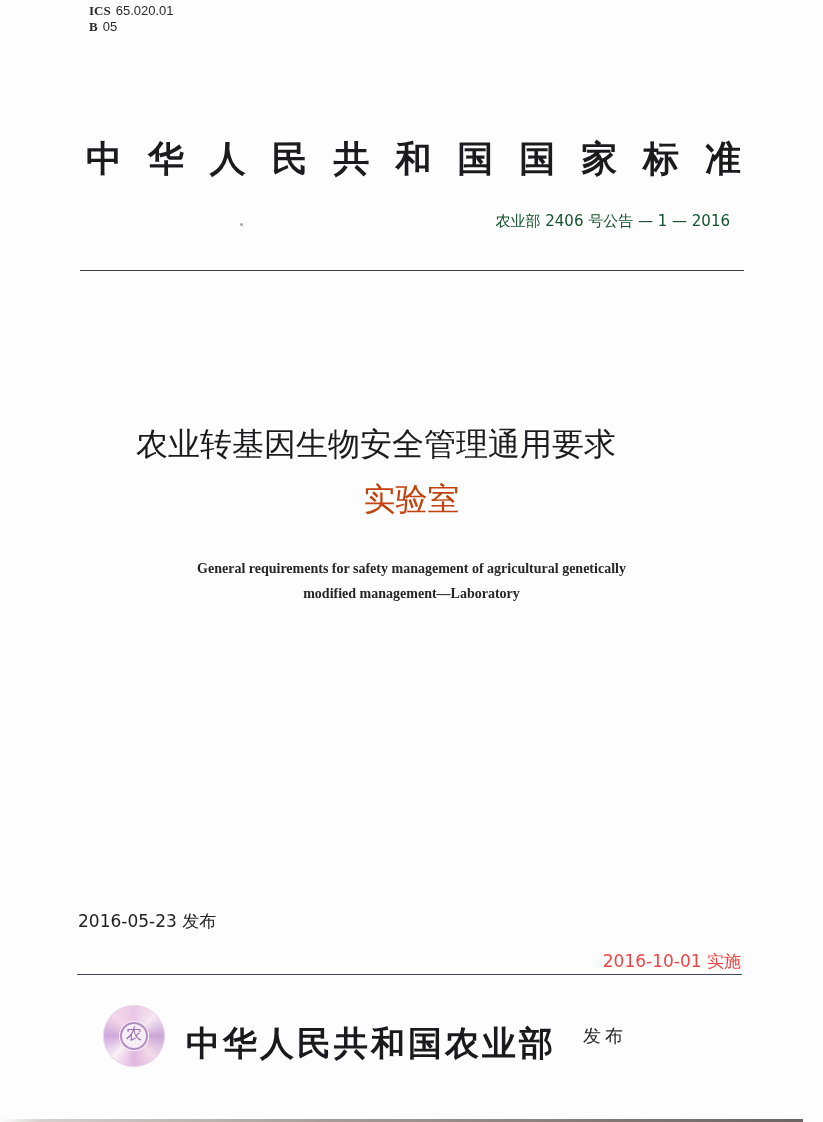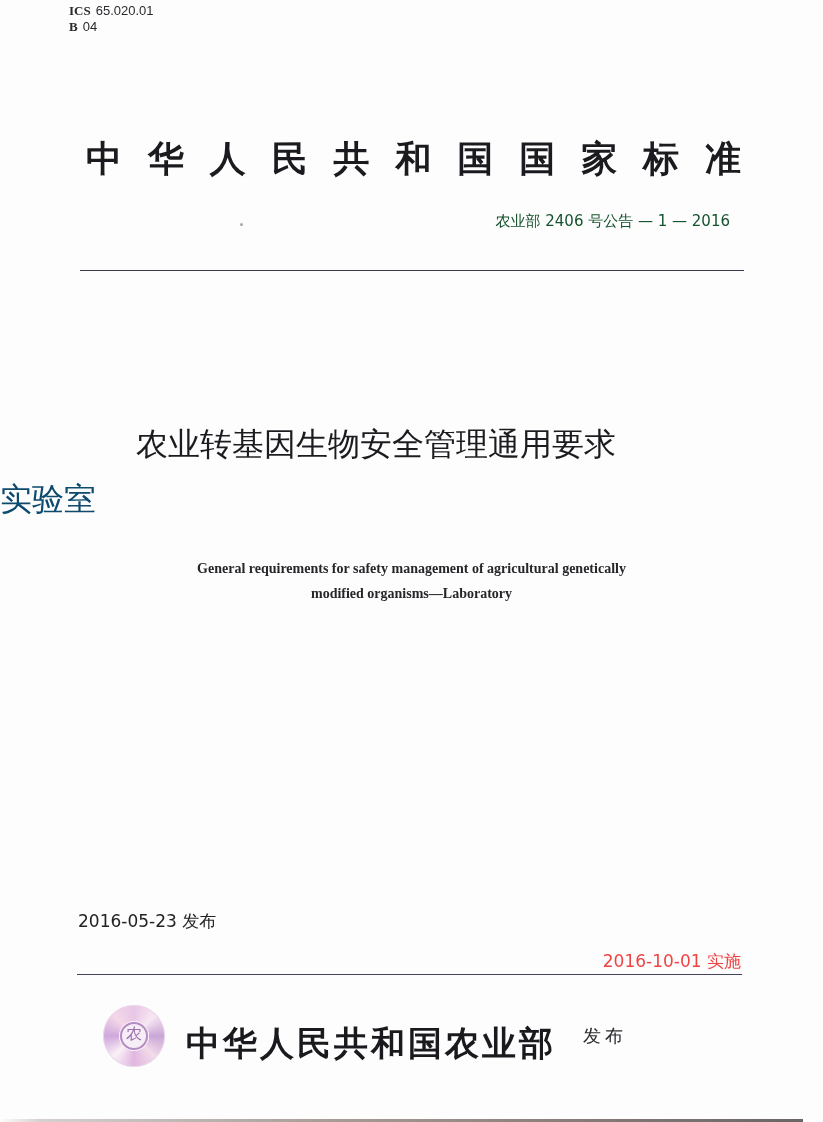--- a/index.html
+++ b/index.html
@@ -20,21 +20,21 @@
       font-family: "Liberation Sans", sans-serif;
       font-size: 13px;
       line-height: 16px;
       color: #2a2a2e;
     }
     .ics .label {
       font-family: "Liberation Serif", serif;
       font-weight: bold;
       margin-right: 5px;
     }
-    .ics-row { height: 16px; white-space: nowrap; }
+    .ics-row { height: 16px; white-space: nowrap; margin-left: 20px; }
     .main-title {
       left: 86px; top: 136px;
       width: 655px;
       font-family: "DejaVu Sans", sans-serif;
       font-weight: bold;
       font-size: 36px;
       line-height: 46px;
       display: flex;
       justify-content: space-between;
       color: #1b1b1f;
@@ -63,25 +63,25 @@
       width: 752px;
       text-align: center;
       font-family: "DejaVu Sans", sans-serif;
       font-size: 32px;
       line-height: 42px;
       color: #1c1c20;
     }
     .cn-title2 {
       left: 0; top: 478px;
       width: 823px;
-      text-align: left;
+      text-align: center;
       font-family: "DejaVu Sans", sans-serif;
       font-size: 32px;
       line-height: 42px;
-      color: #0c4a6e;
+      color: #c2410c;
     }
     .en-title {
       left: 0; top: 556px;
       width: 823px;
       text-align: center;
       font-family: "Liberation Serif", serif;
       font-weight: bold;
       font-size: 14px;
       line-height: 25px;
       color: #26262a;
@@ -161,21 +161,21 @@
     }
   </style>
 </head>
 <body>
 
 <div class="abs ics">
   <div class="ics-row">
     <span class="label">ICS</span><span>65.020.01</span>
   </div>
   <div class="ics-row">
-    <span class="label">B</span><span>04</span>
+    <span class="label">B</span><span>05</span>
   </div>
 </div>
 
 <div class="abs main-title">
   <span>中</span>
   <span>华</span>
   <span>人</span>
   <span>民</span>
   <span>共</span>
   <span>和</span>
@@ -190,21 +190,21 @@
 
 <div class="abs std-no">农业部 2406 号公告 — 1 — 2016</div>
 
 <div class="abs rule-top"></div>
 
 <div class="abs cn-title">农业转基因生物安全管理通用要求</div>
 <div class="abs cn-title2">实验室</div>
 
 <div class="abs en-title">
   <div>General requirements for safety management of agricultural genetically</div>
-  <div>modified organisms—Laboratory</div>
+  <div>modified management—Laboratory</div>
 </div>
 
 <div class="abs date-left">
   <span>2016-05-23</span>
   <span>发布</span>
 </div>
 
 <div class="abs date-right">
   <span>2016-10-01</span>
   <span>实施</span>

